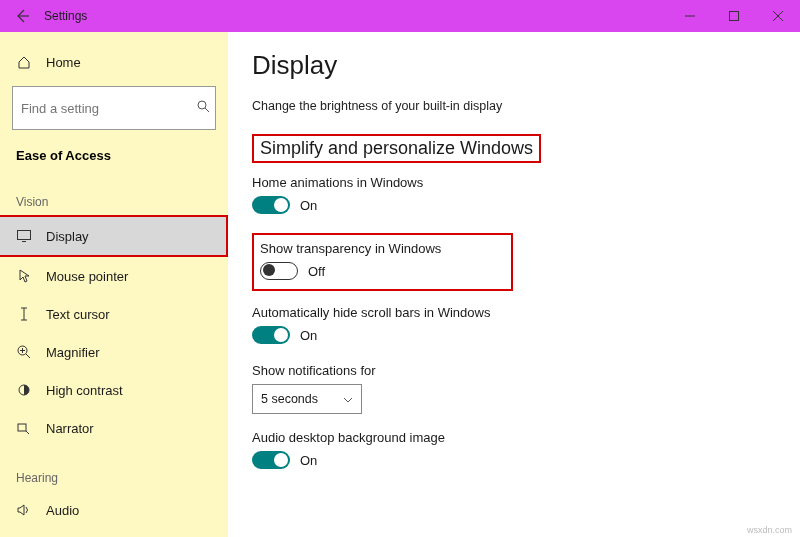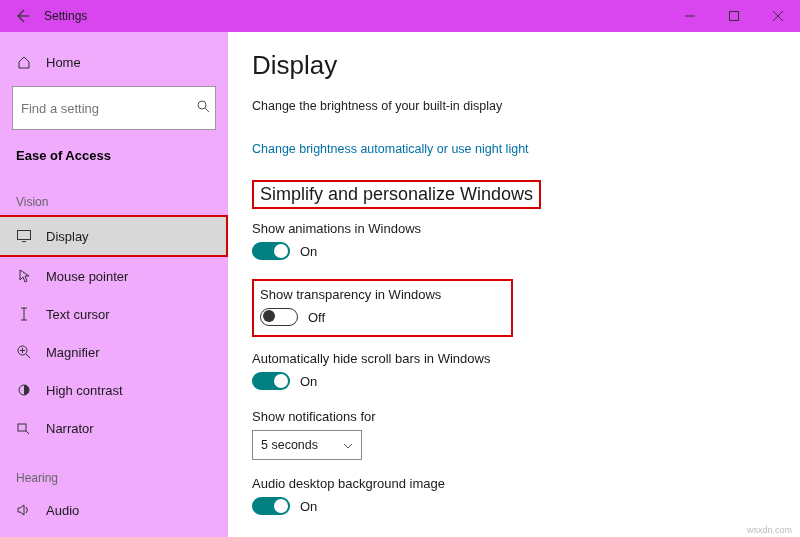--- a/index.html
+++ b/index.html
@@ -32,21 +32,21 @@
     width: 44px; height: 32px;
     display: flex; align-items: center; justify-content: center;
     font-size: 11px; color: #333;
   }
   .container {
     display: flex;
     height: calc(100% - 32px);
   }
   .sidebar {
     width: 228px;
-    background: #f0abfc;
+    background: #fef9c3;
     padding: 12px 0 16px 0;
     overflow-y: auto;
   }
   .home-row {
     display: flex; align-items: center;
     height: 36px; padding: 0 16px;
     font-size: 13px;
   }
   .home-row .icon, .nav-item .icon {
     width: 16px; height: 16px; margin-right: 14px;
@@ -288,30 +288,29 @@
           </svg>
       </span>
       <span>Audio</span>
     </div>
   </div>
 
   <div class="main">
     <h1 class="page">Display</h1>
 
     <div class="desc">Change the brightness of your built-in display</div>
-    <a class="link">Change brightness automatically or use night light</a>
 
     <div>
       <span class="hl-red-box">
         <h2 class="sub" style="margin:0">Simplify and personalize Windows</h2>
       </span>
     </div>
 
     <div class="setting" style="margin-top:12px">
-      <div class="setting-label">Show animations in Windows</div>
+      <div class="setting-label">Home animations in Windows</div>
       <div class="toggle">
         <div class="toggle-track on">
             <div class="knob"></div>
           </div>
         <span class="toggle-text">On</span>
       </div>
     </div>
 
     <div class="transparency-hl">
       <div class="setting" style="margin-bottom:0">

